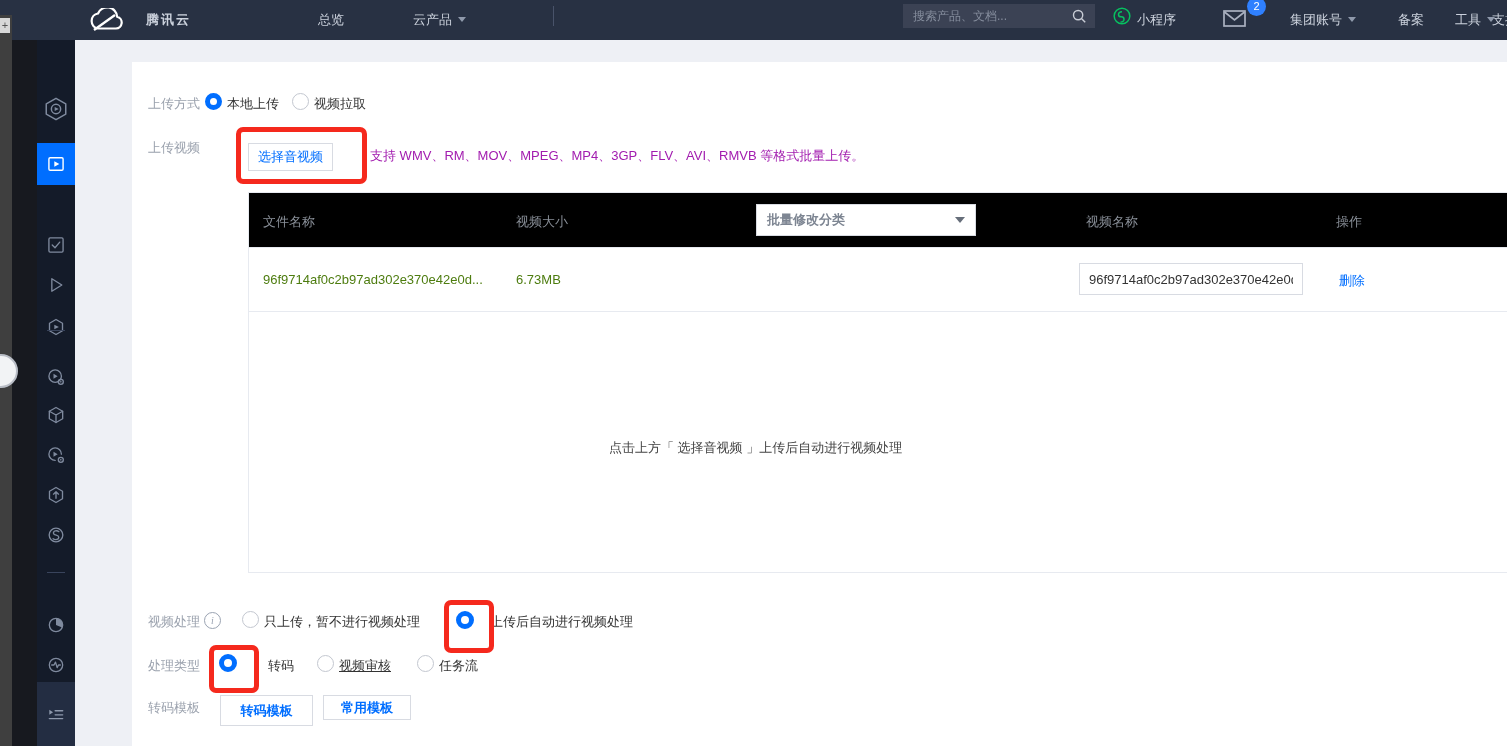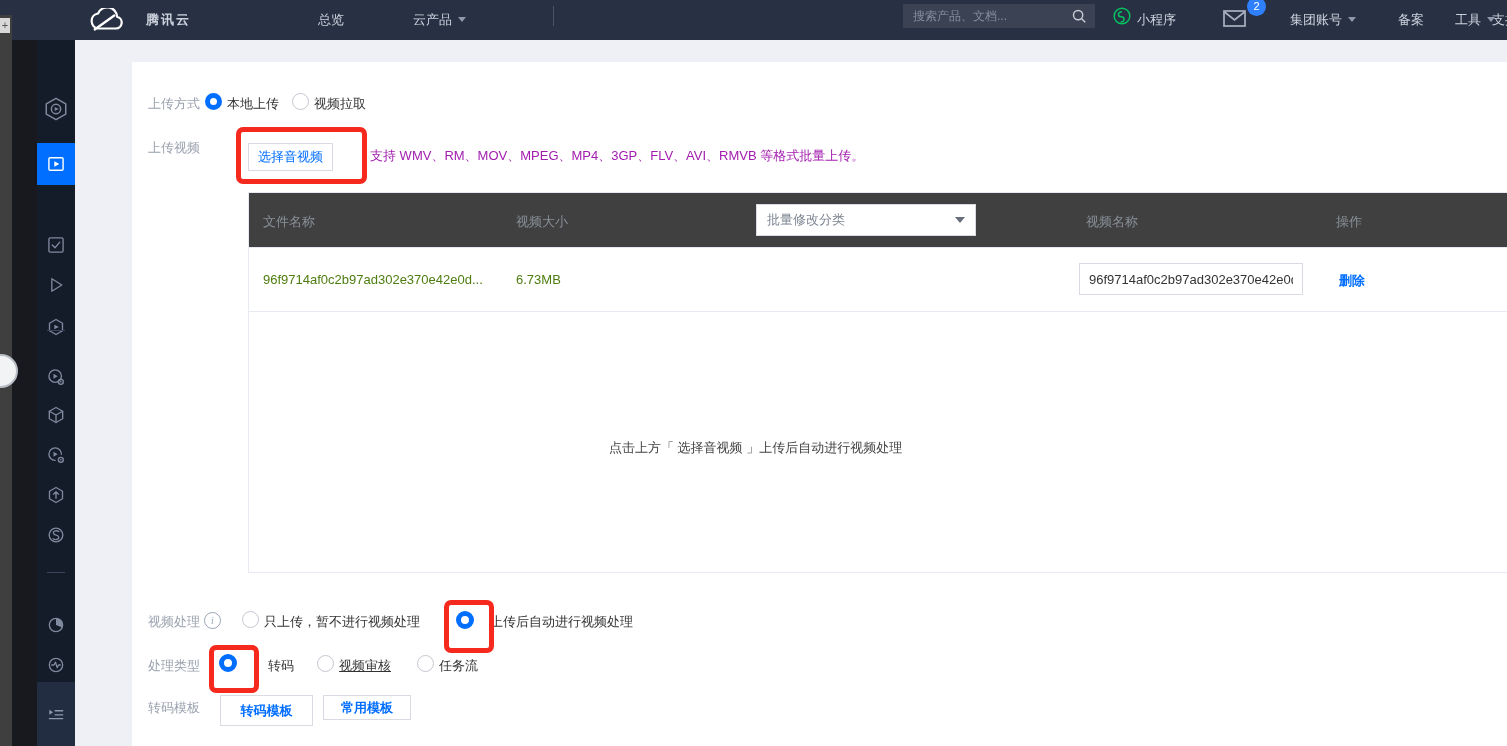--- a/index.html
+++ b/index.html
@@ -45,21 +45,21 @@
   .radio.off{border:1px solid #c3c7d0;}
   .radio.big{width:18px;height:18px;}
   .redbox{position:absolute;border:5px solid #f5291d;border-radius:7px;z-index:20;pointer-events:none;background:transparent;}
   .btn{position:absolute;background:#fff;border:1px solid #d8dbe2;color:#006eff;font-size:13px;display:flex;align-items:center;justify-content:center;box-sizing:border-box;cursor:pointer;z-index:2;}
   .hint{position:absolute;color:#a21caf;font-size:13px;z-index:2;}
   .info-i{position:absolute;width:15px;height:15px;border-radius:50%;border:1px solid #9aa3b2;color:#9aa3b2;font-size:10px;
     text-align:center;line-height:15px;z-index:2;font-style:italic;font-family:"Liberation Serif",serif;}
 
   
   .utable{position:absolute;left:248px;top:192px;width:1259px;height:381px;border:1px solid #e7eaf0;border-right:none;background:#fff;box-sizing:border-box;z-index:2;}
-  .thead{position:relative;height:54px;border-bottom:1px solid #e7eaf0;background:#404040;}
+  .thead{position:relative;height:54px;border-bottom:1px solid #e7eaf0;background:#000000;}
   .trow{position:relative;height:63px;border-bottom:1px solid #e7eaf0;}
   .hcell{position:absolute;top:20px;color:#8a9099;font-size:13px;}
   .ccell{position:absolute;top:24px;color:#4d7c0f;font-size:13px;white-space:nowrap;}
   .select{position:absolute;width:220px;height:32px;border:1px solid #d8dbe2;background:#fff;display:flex;align-items:center;
     justify-content:space-between;padding:0 10px;box-sizing:border-box;cursor:pointer;}
   .select .arrow{width:0;height:0;border-left:5px solid transparent;border-right:5px solid transparent;border-top:6px solid #666e7a;}
   .tinput{position:absolute;width:224px;height:32px;border:1px solid #d8dbe2;box-sizing:border-box;padding:0 9px;font-size:13px;color:#333;outline:none;font-family:inherit;}
   .link{color:#006eff;cursor:pointer;}
   .dropzone{position:relative;height:261px;}
   .drophint{position:absolute;left:360px;top:127px;color:#444;font-size:13px;}
@@ -223,32 +223,32 @@
 
   <div class="flabel" style="left:148px;top:139px;">上传视频</div>
   <div class="btn" style="left:248px;top:143px;width:85px;height:28px;">选择音视频</div>
   <div class="redbox" style="left:236px;top:127px;width:121px;height:47px;"></div>
   <div class="hint" style="left:370px;top:147px;">支持 WMV、RM、MOV、MPEG、MP4、3GP、FLV、AVI、RMVB 等格式批量上传。</div>
 
   <div class="utable">
     <div class="thead">
       <div class="hcell" style="left:14px;">文件名称</div>
       <div class="hcell" style="left:267px;">视频大小</div>
-      <div class="select" style="left:507px;top:11px;">
+      <div class="select" style="left:507px;top:11px;font-weight:bold;">
         <span style="color:#7d8592;">批量修改分类</span>
         <span class="arrow"></span>
       </div>
       <div class="hcell" style="left:837px;">视频名称</div>
       <div class="hcell" style="left:1087px;">操作</div>
     </div>
     <div class="trow">
       <div class="ccell" style="left:14px;">96f9714af0c2b97ad302e370e42e0d...</div>
       <div class="ccell" style="left:267px;">6.73MB</div>
       <input class="tinput" style="left: 830px; top: 15px;" value="96f9714af0c2b97ad302e370e42e0d">
-      <div class="ccell link" style="left:1090px;font-weight:bold;">删除</div>
+      <div class="ccell link" style="left:1090px;">删除</div>
     </div>
     <div class="dropzone">
       <div class="drophint">点击上方「 选择音视频 」上传后自动进行视频处理</div>
     </div>
   </div>
 
   <div class="flabel" style="left:148px;top:613px;">视频处理</div>
   <div class="info-i" style="left:204px;top:612px;">i</div>
   <div class="radio off" style="left:242px;top:611px;"></div>
   <div class="rlabel" style="left:264px;top:613px;">只上传，暂不进行视频处理</div>

